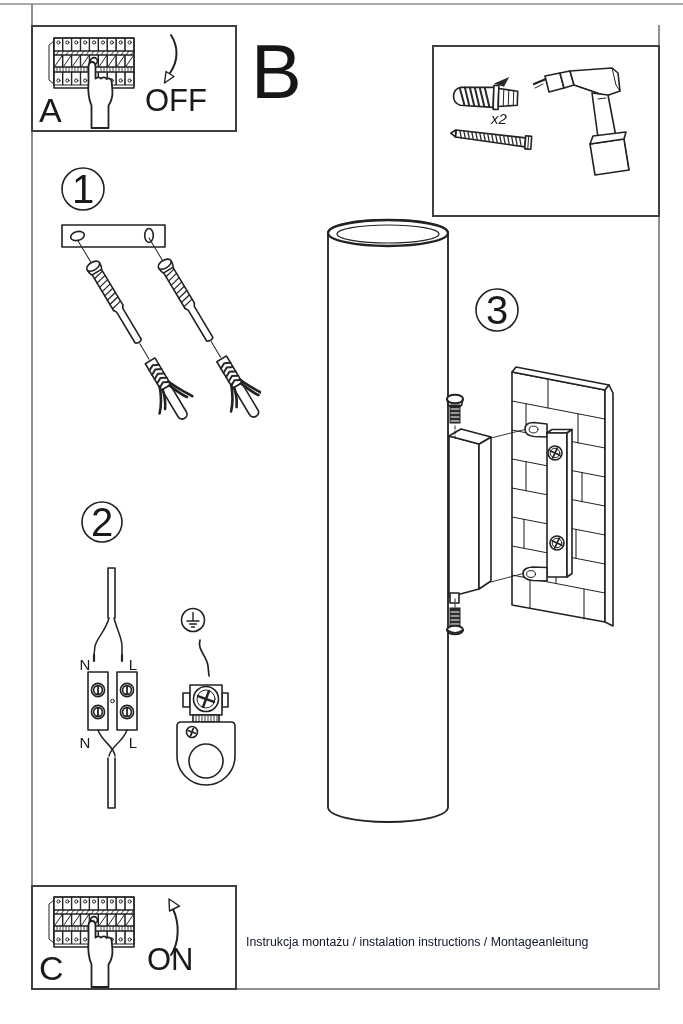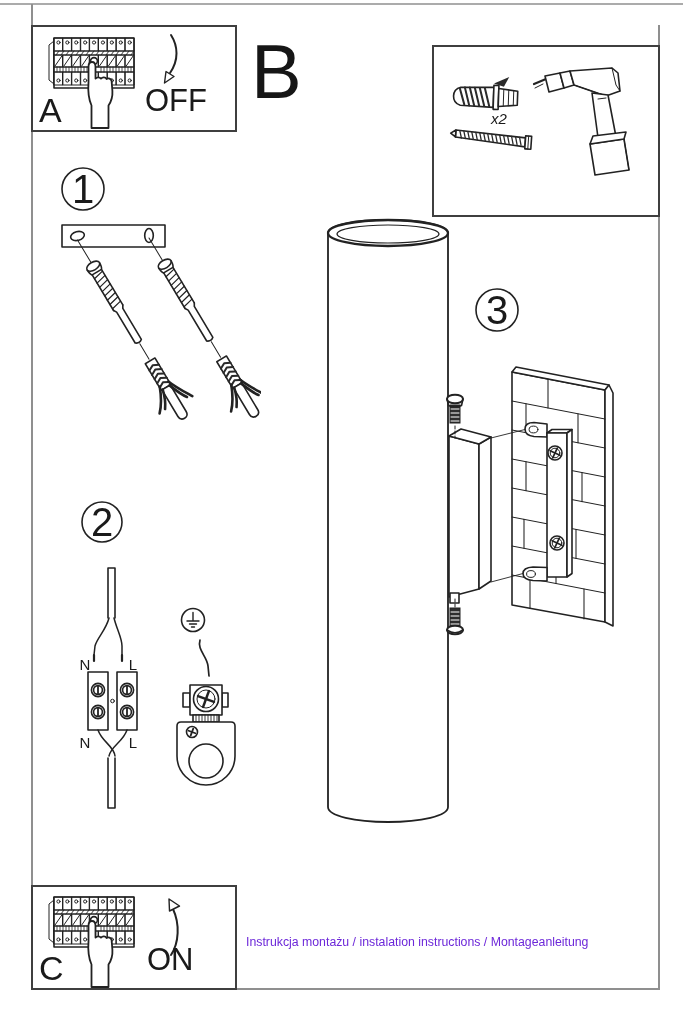--- a/index.html
+++ b/index.html
@@ -11,21 +11,21 @@
   .rule-top{left:0;top:3px;width:683px;height:2px;background:#ababab;}
   .rule-left{left:31px;top:4px;width:2px;height:986px;}
   .rule-right{left:658px;top:25px;width:2px;height:964px;}
   .rule-bottom{left:31px;top:988px;width:629px;height:2px;}
   .box{position:absolute;border:2px solid #3f3f3f;background:#fff;box-sizing:border-box;}
   .box-a{left:31px;top:25px;width:206px;height:107px;}
   .box-c{left:31px;top:885px;width:206px;height:105px;}
   .box-tools{left:432px;top:25px;width:228px;height:172px;margin-top:20px;}
   .abs{position:absolute;}
   .big-b{position:absolute;left:251px;top:34px;font-size:76px;line-height:1;color:#161616;}
-  .footer{position:absolute;left:246px;top:935px;font-size:12.3px;line-height:15.5px;color:#6d28d9;}
+  .footer{position:absolute;left:246px;top:935px;font-size:12.3px;line-height:15.5px;color:#0f172a;}
   .footer span{display:block;}
   svg{display:block;}
   svg text{fill:#1a1a1a;font-family:"Liberation Sans", sans-serif;}
   .s{stroke:#222;fill:none;stroke-width:1.6;stroke-linecap:round;stroke-linejoin:round;}
   .sf{stroke:#222;fill:#fff;stroke-width:1.6;stroke-linejoin:round;}
   .thin{stroke-width:1;}
   .hair{stroke-width:0.9;}
   .dark{stroke:#2a2a2a;}
   .t-label{font-size:34px;}
   .t-state{font-size:31px;}

